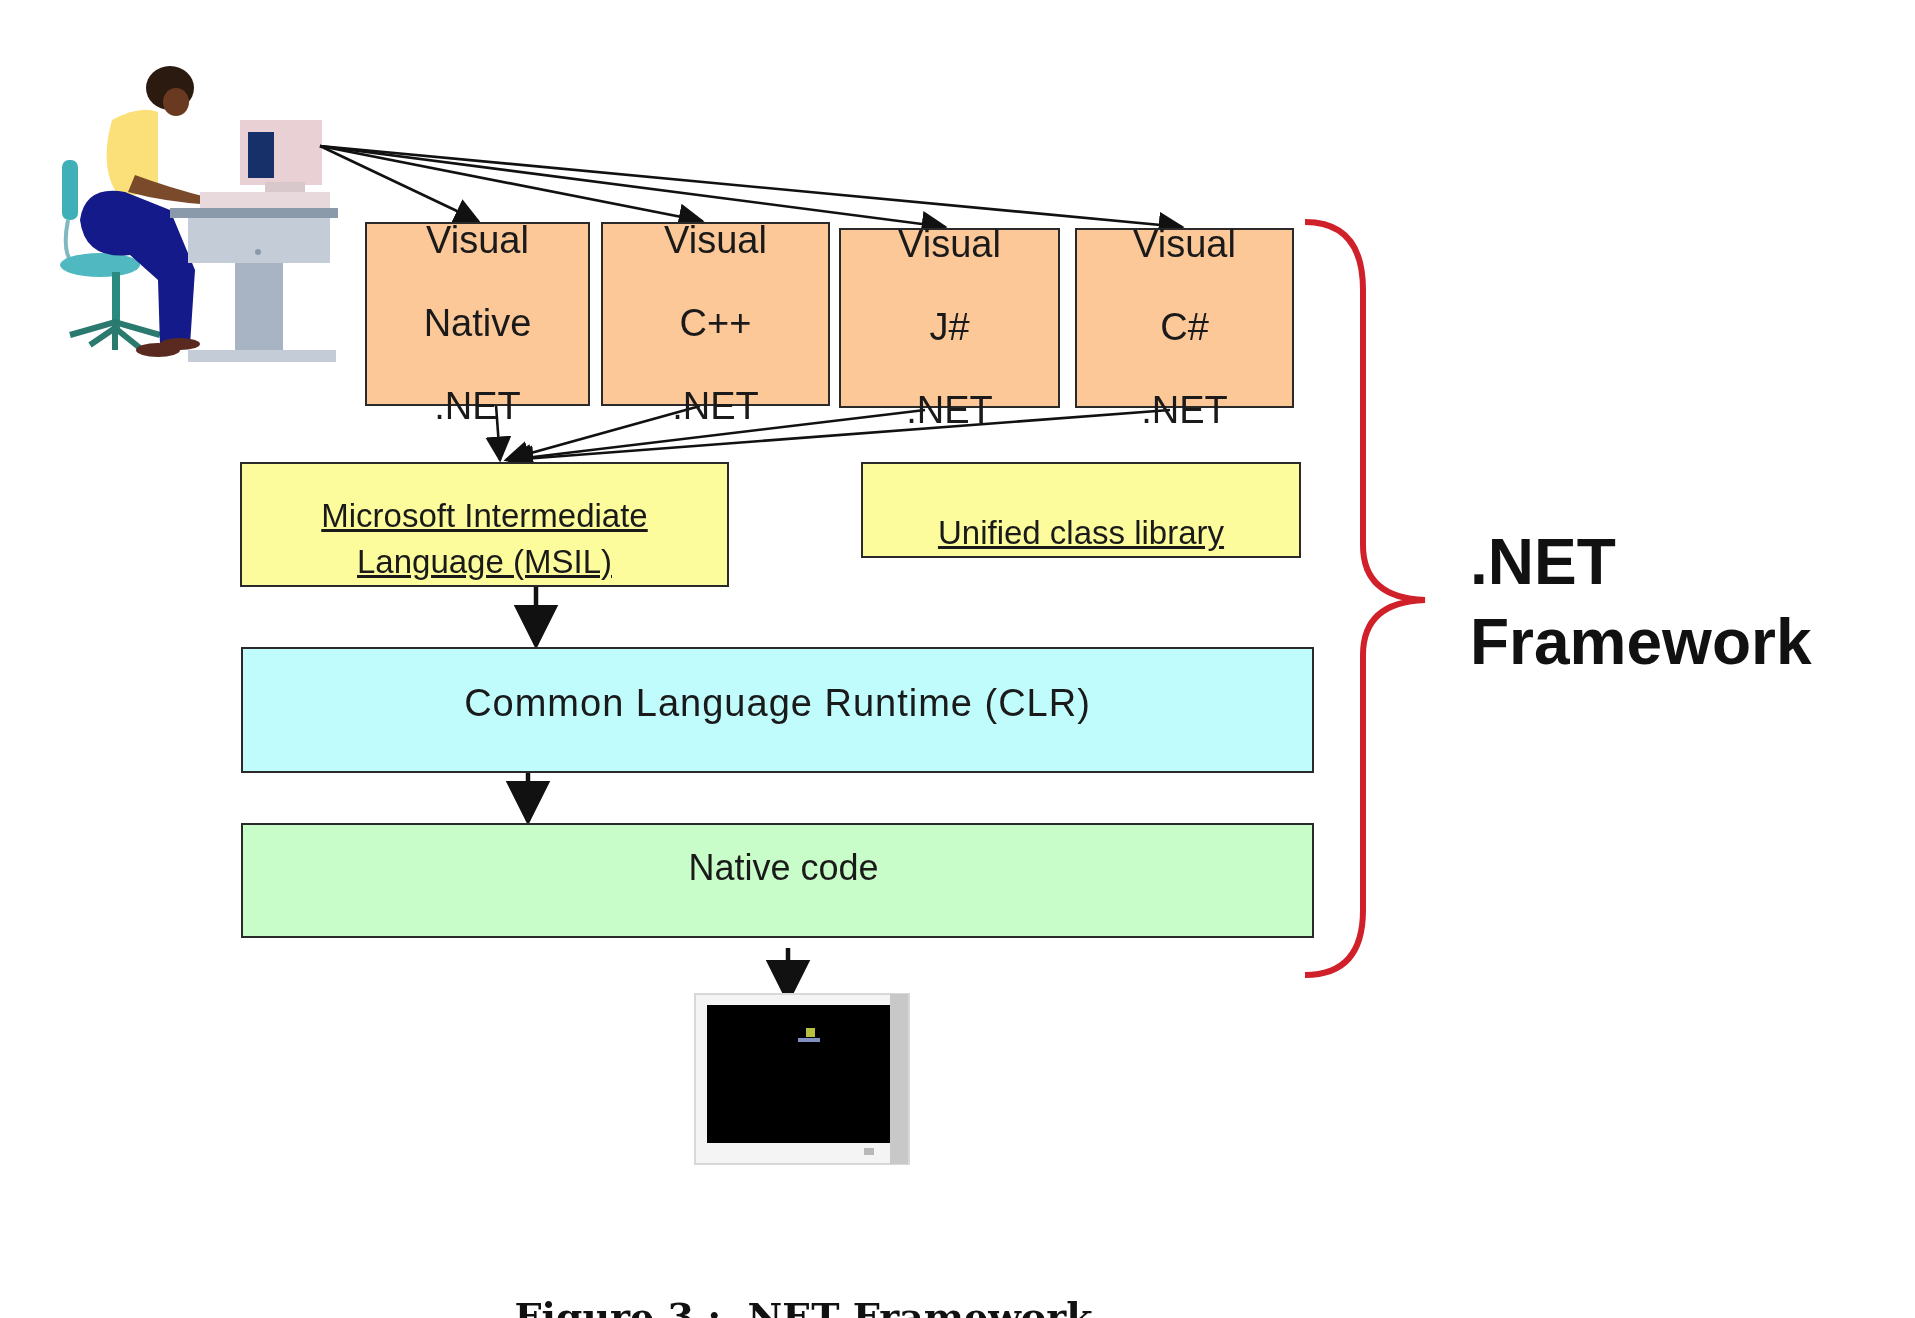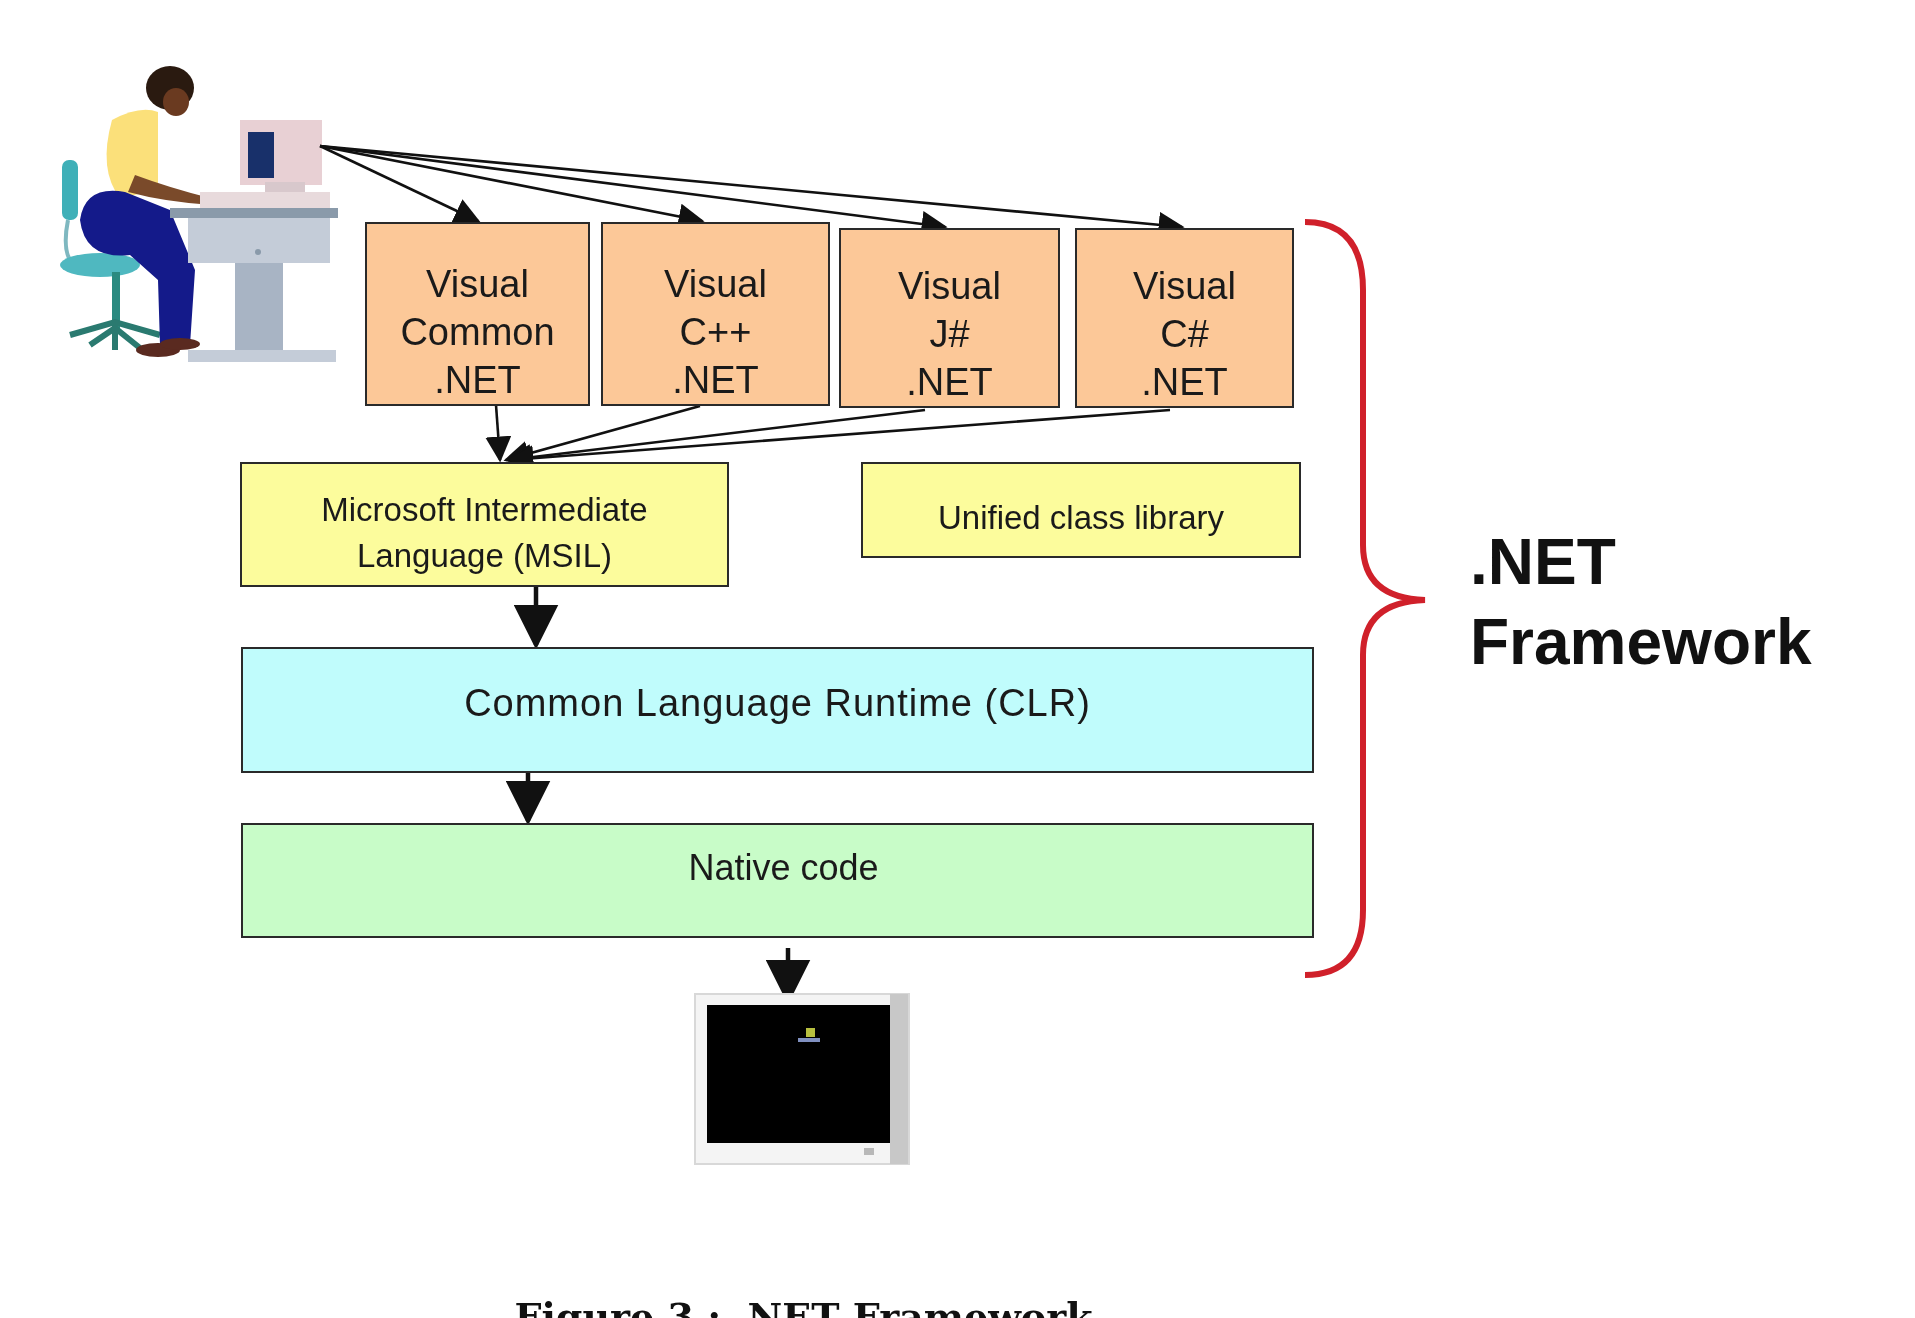--- a/index.html
+++ b/index.html
@@ -1,20 +1,20 @@
 <!DOCTYPE html>
 <html><head>
 <meta charset="utf-8">
 <style>
   html, body { margin:0; padding:0; background:#ffffff; }
   body { width:1915px; height:1318px; position:relative; overflow:hidden; font-family:"Liberation Sans", sans-serif; }
   .box { position:absolute; box-sizing:border-box; border:2.5px solid #2a2a2a; display:flex; flex-direction:column; align-items:center; color:#1a1a1a; text-align:center; }
-  .lang { background:#fcc898; font-size:38px; line-height:48px; justify-content:flex-end; padding-top:18px; }
+  .lang { background:#fcc898; font-size:38px; line-height:48px; justify-content:center; padding-top:18px;gap:35px; }
   .lang span { display:block; }
-  .yellow { background:#fcfc9c; font-size:33px; line-height:46px; justify-content:center; padding-top:16px; }
+  .yellow { background:#fcfc9c; font-size:33px; line-height:46px; justify-content:flex-end; padding-top:16px;text-decoration:underline; }
   .cyan { background:#c0fcfc; font-size:38px; justify-content:center; letter-spacing:1px; }
   .green { background:#c8fcc8; font-size:36px; justify-content:flex-start; padding-top:22px; }
   #framework-label { position:absolute; left:1470px; top:522px; font-family:"Liberation Sans", sans-serif; font-weight:bold; font-size:64px; line-height:80px; color:#111; }
   #caption { position:absolute; left:0; width:1607px; top:1294px; text-align:center; font-family:"DejaVu Serif", serif; font-weight:bold; font-size:38px; color:#111; white-space:nowrap; }
   svg.overlay { position:absolute; left:0; top:0; pointer-events:none; }
   #illustration-developer { position:absolute; left:40px; top:60px; }
   #monitor { position:absolute; left:694px; top:990px; }
 </style>
 </head>
 <body>
@@ -75,21 +75,21 @@
     <line x1="536" y1="587" x2="536" y2="645" marker-end="url(#ah)"></line>
     <line x1="528" y1="764" x2="528" y2="821" marker-end="url(#ah)"></line>
     <line x1="788" y1="948" x2="788" y2="1000" marker-end="url(#ah)"></line>
   </g>
 
   <path d="M1305 222 Q1363 222 1363 290 L1363 545 Q1363 598 1425 600 Q1363 602 1363 655 L1363 910 Q1363 975 1305 975" stroke="#d0202a" stroke-width="6" fill="none"></path>
 </svg>
 
 <div class="box lang" style="left:365px;top:222px;width:225px;height:184px;">
   <span>Visual</span>
-  <span>Common</span>
+  <span>Native</span>
   <span>.NET</span>
 </div>
 <div class="box lang" style="left:601px;top:222px;width:229px;height:184px;">
   <span>Visual</span>
   <span>C++</span>
   <span>.NET</span>
 </div>
 <div class="box lang" style="left:839px;top:228px;width:221px;height:180px;">
   <span>Visual</span>
   <span>J#</span>

